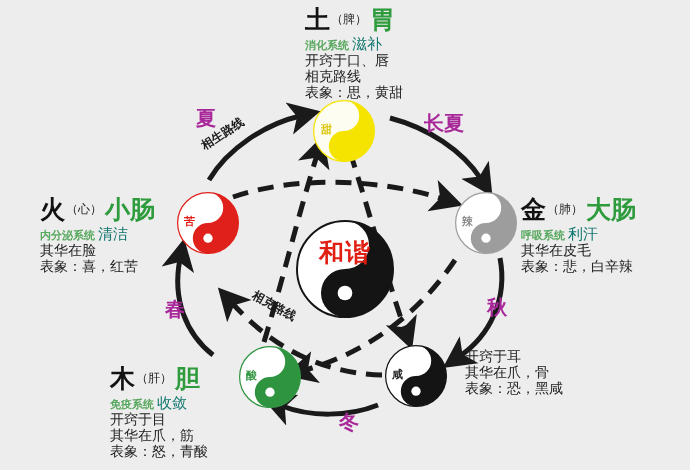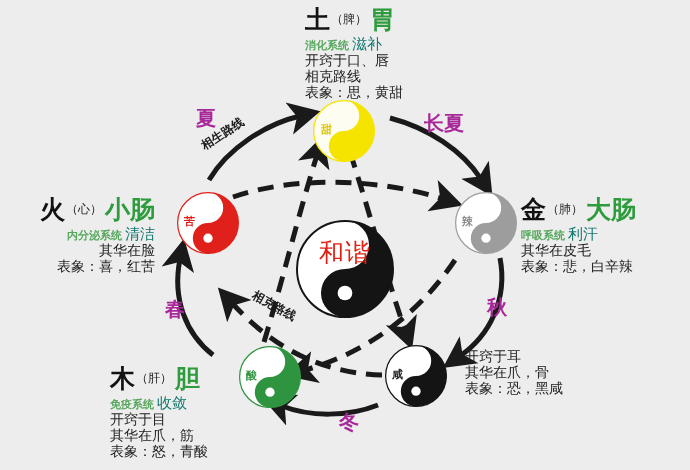--- a/index.html
+++ b/index.html
@@ -48,21 +48,21 @@
     color:#a8289a;white-space:nowrap;
   }
   
   .route{
     position:absolute;font-size:12px;font-weight:bold;color:#1a1a1a;
     white-space:nowrap;
   }
   
   #harmony-text{
     position:absolute;left:305px;top:236px;width:80px;
-    text-align:center;font-size:25px;font-weight:normal;color:#e01f12;
+    text-align:center;font-size:25px;font-weight:bold;color:#e01f12;
     z-index:9;white-space:nowrap;letter-spacing:1px;
   }
 </style>
 </head>
 <body style="background: rgb(237, 237, 237);">
 
 <div id="stage">
 
   <svg id="arrows" viewBox="0 0 690 470">
     <defs>
@@ -172,21 +172,21 @@
       <span class="ch-elem">土</span><span class="ch-zang">（脾）</span><span class="ch-fu">胃</span>
     </div>
     <div class="sys-line">
       <span class="sys">消化系统</span><span class="sys-act">滋补</span>
     </div>
     <div class="l">开窍于口、唇</div>
     <div class="l">相克路线</div>
     <div class="l">表象：思，黄甜</div>
   </div>
 
-  <div class="elem" style="left:40px;top:196px;text-align:right;">
+  <div class="elem" style="left:40px;top:196px;">
     <div class="hdr">
       <span class="ch-elem">火</span><span class="ch-zang">（心）</span><span class="ch-fu">小肠</span>
     </div>
     <div class="sys-line">
       <span class="sys">内分泌系统</span><span class="sys-act">清洁</span>
     </div>
     <div class="l">其华在脸</div>
     <div class="l">表象：喜，红苦</div>
   </div>
 

